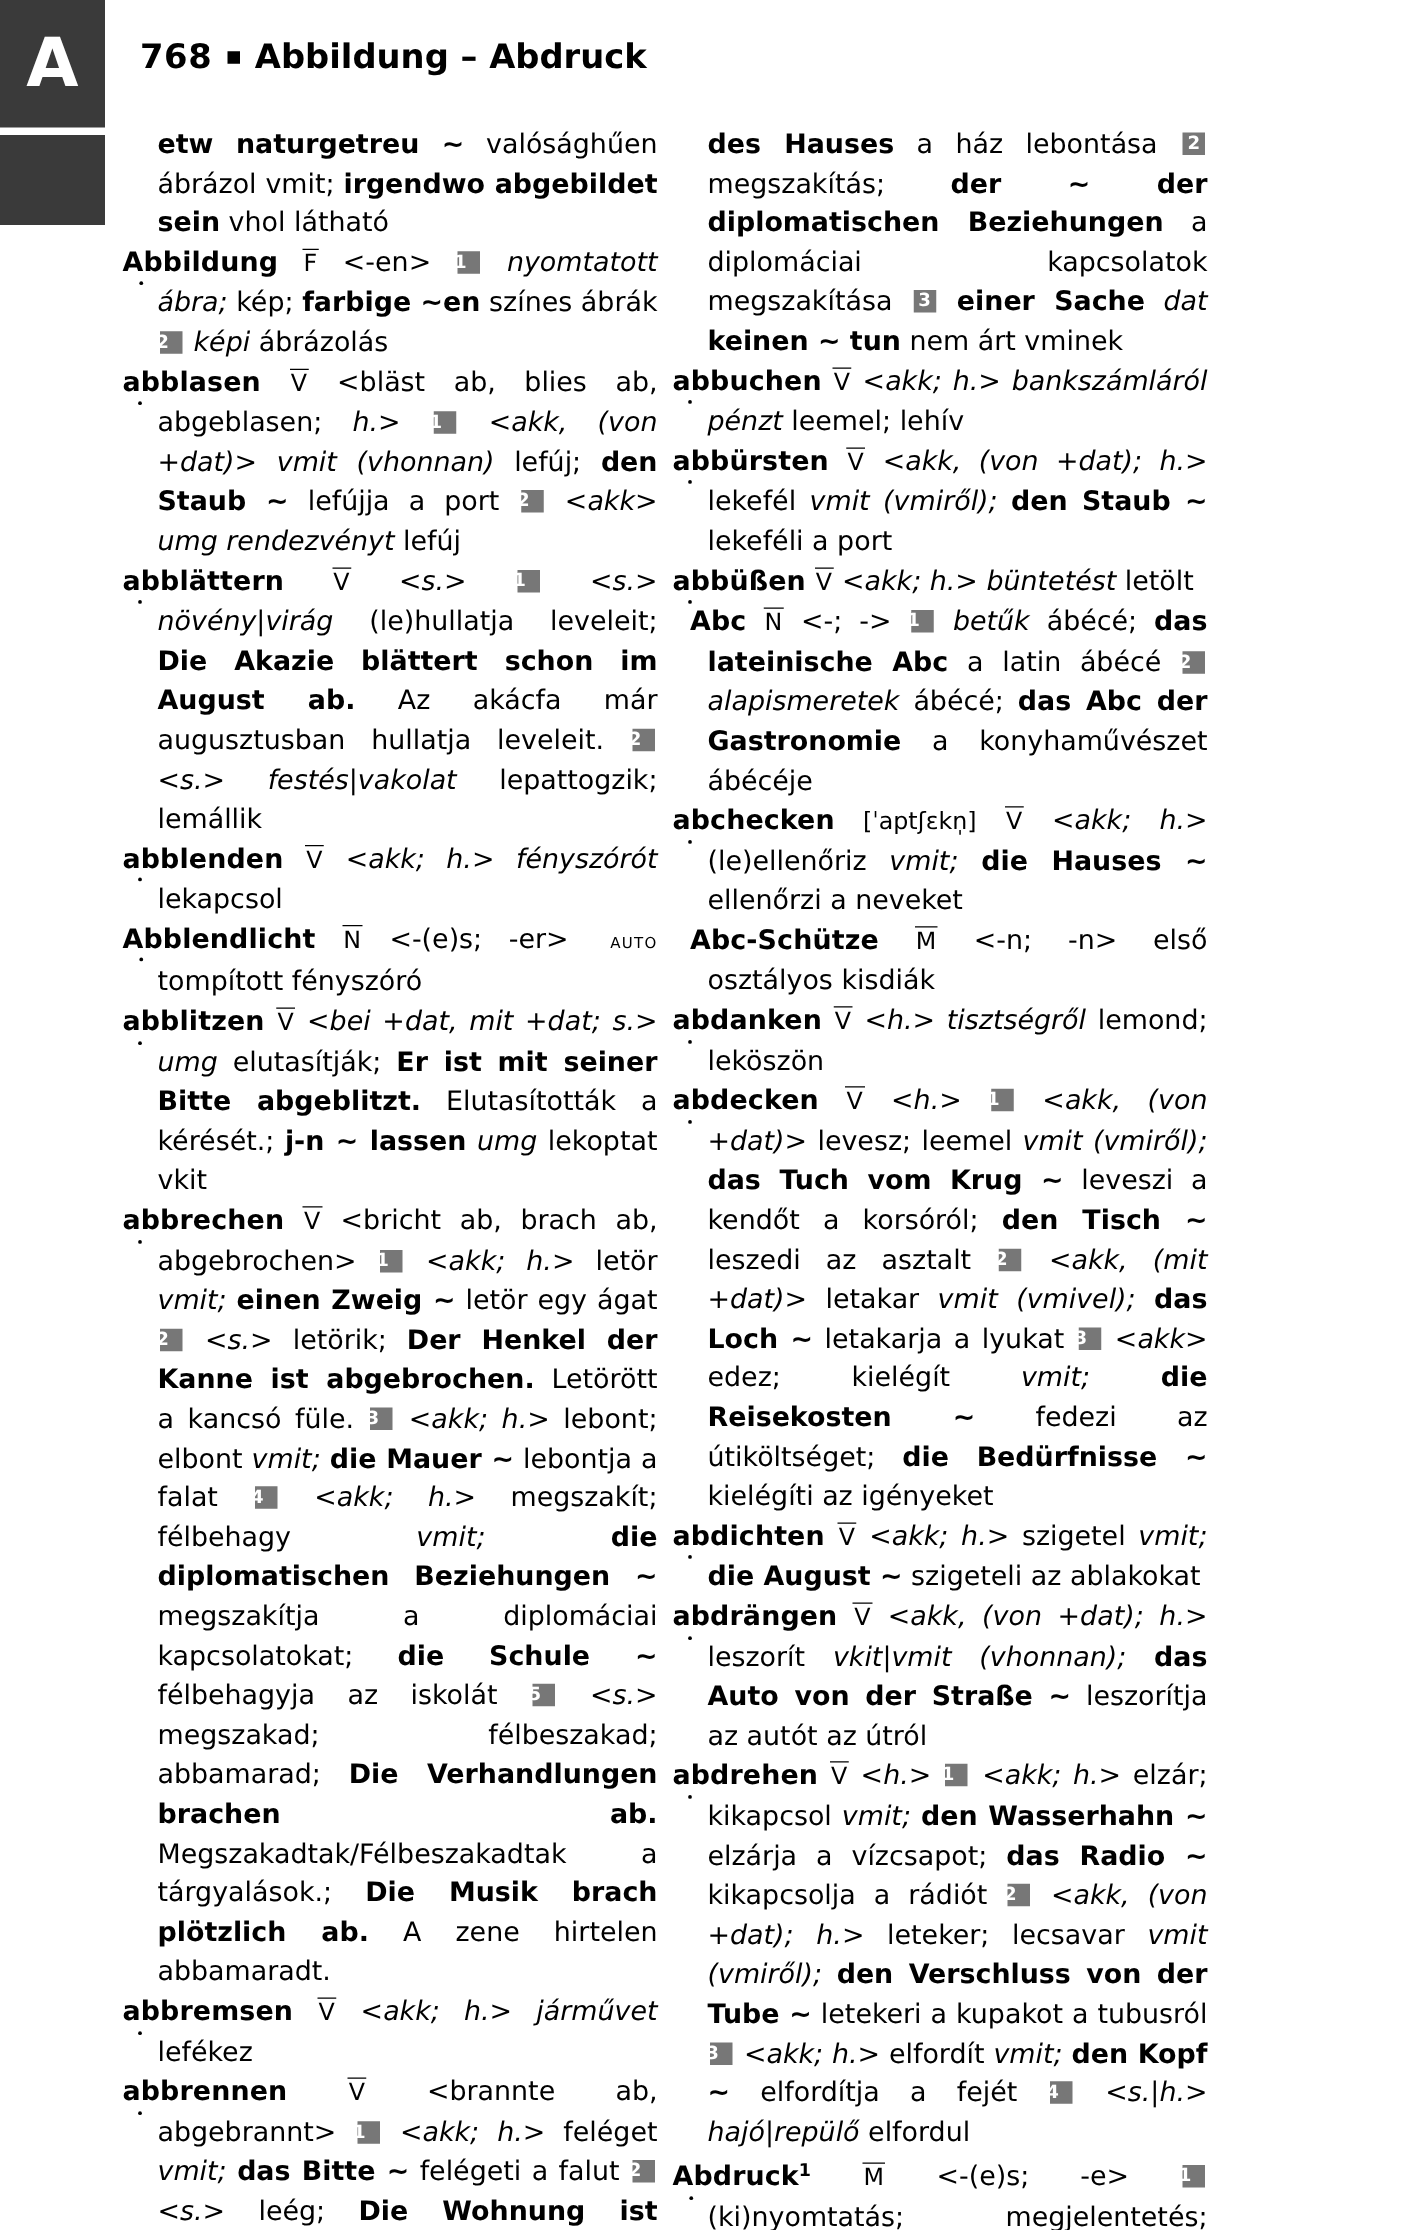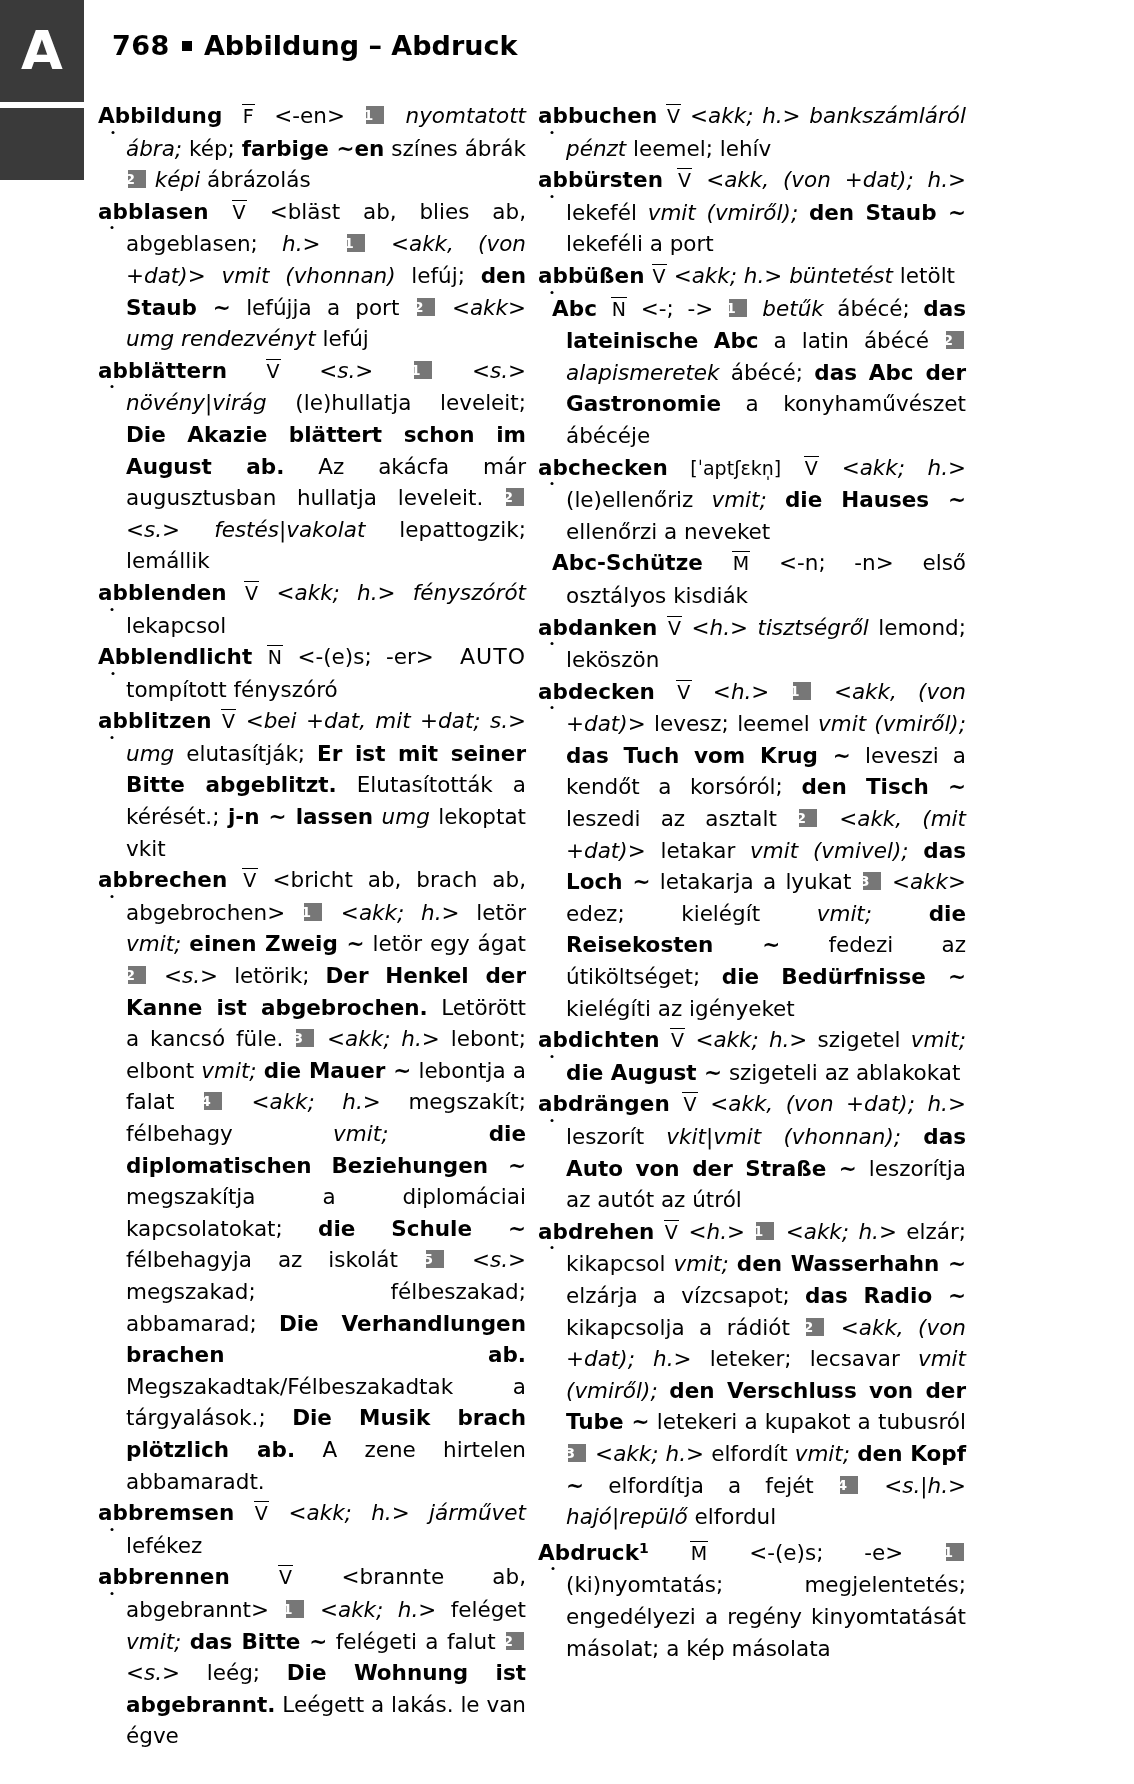--- a/index.html
+++ b/index.html
@@ -112,21 +112,21 @@
   }
   i, .it { font-style: italic; }
   .gram {
     font-style: normal;
     border-top: 1.4px solid #000;
     padding: 0 1px;
     font-size: 19px;
     letter-spacing: 0.3px;
   }
   .sc {
-    font-size: 22px;
+    font-size: 12px;
     letter-spacing: 1px;
     margin-left: 12px;
   }
   .num {
     display: inline-block;
     background: #777777;
     color: #ffffff;
     font-weight: bold;
     font-size: 14.5px;
     line-height: 18px;
@@ -147,31 +147,33 @@
 <div class="edge-tab" id="tab-bar"></div>
 
 <div id="header">
   <span class="folio">768</span>
   <span class="dot"></span>
   <span class="title">Abbildung – Abdruck</span>
 </div>
 
 <div id="columns">
   <div class="col" id="col-left">
+      <p class=""><b>etw naturgetreu ~</b> valósághűen ábrázol vmit; <b>irgendwo abgebildet sein</b> vhol látható</p>
       <p class="hang"><span class="hw"><span class="sd">A</span>bbildung</span> <span class="gram">F</span> &lt;-en&gt; <span class="num">1</span> <i>nyomtatott ábra;</i> kép; <b>farbige ~en</b> színes ábrák <span class="num">2</span> <i>képi</i> ábrázolás</p>
       <p class="hang"><span class="hw"><span class="sd">a</span>bblasen</span> <span class="gram">V</span> &lt;bläst ab, blies ab, abgeblasen; <i>h.</i>&gt; <span class="num">1</span> &lt;<i>akk, (von +dat)</i>&gt; <i>vmit (vhonnan)</i> lefúj; <b>den Staub ~</b> lefújja a port <span class="num">2</span> &lt;<i>akk</i>&gt; <i>umg rendezvényt</i> lefúj</p>
       <p class="hang"><span class="hw"><span class="sd">a</span>bblättern</span> <span class="gram">V</span> &lt;<i>s.</i>&gt; <span class="num">1</span> &lt;<i>s.</i>&gt; <i>növény|virág</i> (le)hullatja leveleit; <b>Die Akazie blättert schon im August ab.</b> Az akácfa már augusztusban hullatja leveleit. <span class="num">2</span> &lt;<i>s.</i>&gt; <i>festés|vakolat</i> lepattogzik; lemállik</p>
       <p class="hang"><span class="hw"><span class="sd">a</span>bblenden</span> <span class="gram">V</span> &lt;<i>akk; h.</i>&gt; <i>fényszórót</i> lekapcsol</p>
       <p class="hang"><span class="hw"><span class="sd">A</span>bblendlicht</span> <span class="gram">N</span> &lt;-(e)s; -er&gt; <span class="sc">AUTO</span> tompított fényszóró</p>
       <p class="hang"><span class="hw"><span class="sd">a</span>bblitzen</span> <span class="gram">V</span> &lt;<i>bei +dat, mit +dat; s.</i>&gt; <i>umg</i> elutasítják; <b>Er ist mit seiner Bitte abgeblitzt.</b> Elutasították a kérését.; <b>j-n ~ lassen</b> <i>umg</i> lekoptat vkit</p>
       <p class="hang"><span class="hw"><span class="sd">a</span>bbrechen</span> <span class="gram">V</span> &lt;bricht ab, brach ab, abgebrochen&gt; <span class="num">1</span> &lt;<i>akk; h.</i>&gt; letör <i>vmit;</i> <b>einen Zweig ~</b> letör egy ágat <span class="num">2</span> &lt;<i>s.</i>&gt; letörik; <b>Der Henkel der Kanne ist abgebrochen.</b> Letörött a kancsó füle. <span class="num">3</span> &lt;<i>akk; h.</i>&gt; lebont; elbont <i>vmit;</i> <b>die Mauer ~</b> lebontja a falat <span class="num">4</span> &lt;<i>akk; h.</i>&gt; megszakít; félbehagy <i>vmit;</i> <b>die diplomatischen Beziehungen ~</b> megszakítja a diplomáciai kapcsolatokat; <b>die Schule ~</b> félbehagyja az iskolát <span class="num">5</span> &lt;<i>s.</i>&gt; megszakad; félbeszakad; abbamarad; <b>Die Verhandlungen brachen ab.</b> Megszakadtak/Félbeszakadtak a tárgyalások.; <b>Die Musik brach plötzlich ab.</b> A zene hirtelen abbamaradt.</p>
       <p class="hang"><span class="hw"><span class="sd">a</span>bbremsen</span> <span class="gram">V</span> &lt;<i>akk; h.</i>&gt; <i>járművet</i> lefékez</p>
       <p class="hang"><span class="hw"><span class="sd">a</span>bbrennen</span> <span class="gram">V</span> &lt;brannte ab, abgebrannt&gt; <span class="num">1</span> &lt;<i>akk; h.</i>&gt; feléget <i>vmit;</i> <b>das Bitte ~</b> felégeti a falut <span class="num">2</span> &lt;<i>s.</i>&gt; leég; <b>Die Wohnung ist abgebrannt.</b> Leégett a lakás.    le van égve</p>
     </div>
   <div class="col" id="col-right">
+      <p class=""><b>des Hauses</b> a ház lebontása <span class="num">2</span> megszakítás; <b>der ~ der diplomatischen Beziehungen</b> a diplomáciai kapcsolatok megszakítása <span class="num">3</span> <b>einer Sache</b> <i>dat</i> <b>keinen ~ tun</b> nem árt vminek</p>
       <p class="hang"><span class="hw"><span class="sd">a</span>bbuchen</span> <span class="gram">V</span> &lt;<i>akk; h.</i>&gt; <i>bankszámláról pénzt</i> leemel; lehív</p>
       <p class="hang"><span class="hw"><span class="sd">a</span>bbürsten</span> <span class="gram">V</span> &lt;<i>akk, (von +dat); h.</i>&gt; lekefél <i>vmit (vmiről);</i> <b>den Staub ~</b> lekeféli a port</p>
       <p class="hang"><span class="hw"><span class="sd">a</span>bbüßen</span> <span class="gram">V</span> &lt;<i>akk; h.</i>&gt; <i>büntetést</i> letölt</p>
       <p class="hang"><span class="hw">Abc</span> <span class="gram">N</span> &lt;-; -&gt; <span class="num">1</span> <i>betűk</i> ábécé; <b>das lateinische Abc</b> a latin ábécé <span class="num">2</span> <i>alapismeretek</i> ábécé; <b>das Abc der Gastronomie</b> a konyhaművészet ábécéje</p>
       <p class="hang"><span class="hw"><span class="sd">a</span>bchecken</span> <span class="ipa">[ˈaptʃɛkn̩]</span> <span class="gram">V</span> &lt;<i>akk; h.</i>&gt; (le)ellenőriz <i>vmit;</i> <b>die Hauses ~</b> ellenőrzi a neveket</p>
       <p class="hang"><span class="hw">Abc-Schütze</span> <span class="gram">M</span> &lt;-n; -n&gt; első osztályos kisdiák</p>
       <p class="hang"><span class="hw"><span class="sd">a</span>bdanken</span> <span class="gram">V</span> &lt;<i>h.</i>&gt; <i>tisztségről</i> lemond; leköszön</p>
       <p class="hang"><span class="hw"><span class="sd">a</span>bdecken</span> <span class="gram">V</span> &lt;<i>h.</i>&gt; <span class="num">1</span> &lt;<i>akk, (von +dat)</i>&gt; levesz; leemel <i>vmit (vmiről);</i> <b>das Tuch vom Krug ~</b> leveszi a kendőt a korsóról; <b>den Tisch ~</b> leszedi az asztalt <span class="num">2</span> &lt;<i>akk, (mit +dat)</i>&gt; letakar <i>vmit (vmivel);</i> <b>das Loch ~</b> letakarja a lyukat <span class="num">3</span> &lt;<i>akk</i>&gt; edez; kielégít <i>vmit;</i> <b>die Reisekosten ~</b> fedezi az útiköltséget; <b>die Bedürfnisse ~</b> kielégíti az igényeket</p>
       <p class="hang"><span class="hw"><span class="sd">a</span>bdichten</span> <span class="gram">V</span> &lt;<i>akk; h.</i>&gt; szigetel <i>vmit;</i> <b>die August ~</b> szigeteli az ablakokat</p>
       <p class="hang"><span class="hw"><span class="sd">a</span>bdrängen</span> <span class="gram">V</span> &lt;<i>akk, (von +dat); h.</i>&gt; leszorít <i>vkit|vmit (vhonnan);</i> <b>das Auto von der Straße ~</b> leszorítja az autót az útról</p>

